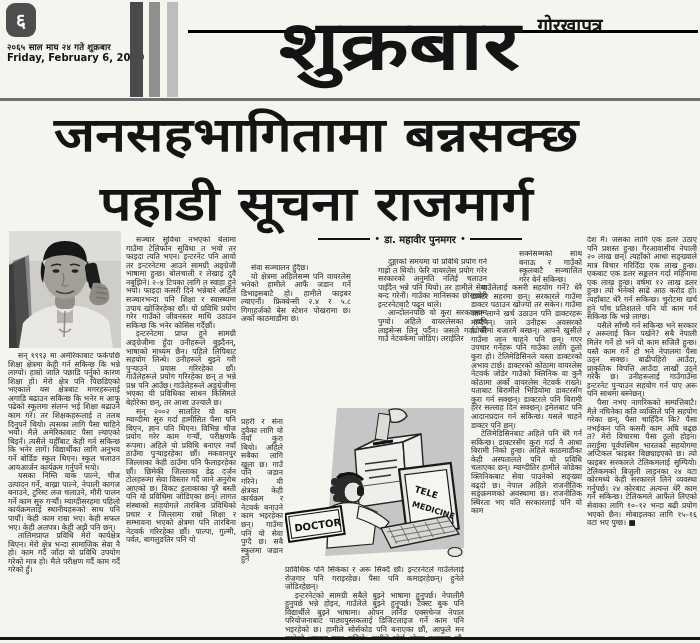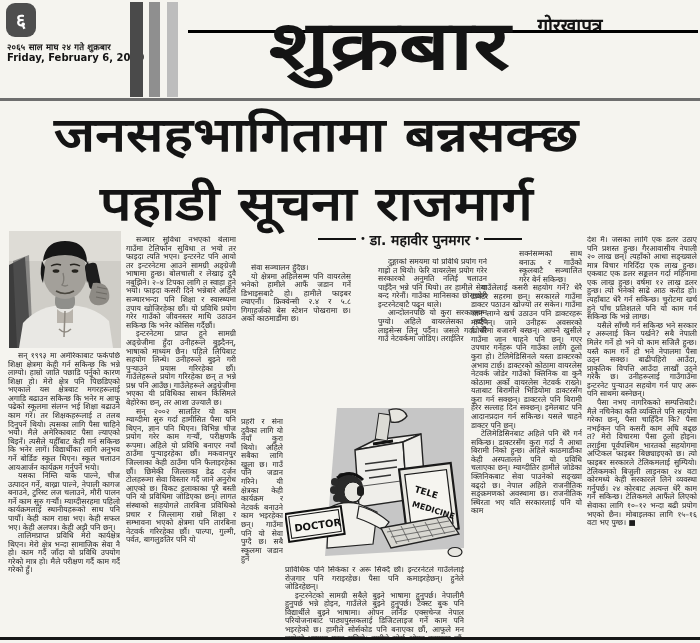--- a/index.html
+++ b/index.html
@@ -18,34 +18,34 @@
   .date-np{position:absolute;left:7px;top:41px;font-size:8.5px;font-weight:bold;letter-spacing:.2px;}
   .date-en{position:absolute;left:7px;top:52px;font-size:10px;font-weight:bold;}
   .bars{position:absolute;left:130px;top:2px;width:52px;height:95px;}
   .bars i{position:absolute;top:0;bottom:0;display:block;}
   .bar1{left:0;width:13px;background:#4a4a4a;}
   .bar2{left:19px;width:11px;background:#8f8f8f;}
   .bar3{left:37px;width:11px;background:#bdbdbd;}
   .paper-name{position:absolute;left:510px;top:12px;width:120px;text-align:center;
     font-size:19px;font-weight:bold;}
   .masthead-rule{position:absolute;left:188px;top:30px;width:510px;height:3px;background:#000;}
-  .masthead{position:absolute;left:159px;top:12px;width:460px;text-align:center;text-decoration:underline;}
+  .masthead{position:absolute;left:169px;top:12px;width:460px;text-align:center;text-decoration:underline;}
   .masthead span{display:inline-block;font-size:68px;font-weight:bold;line-height:1;
     transform:scaleX(1.32);transform-origin:center;}
   .header-rule{position:absolute;left:0;top:98px;width:700px;height:3px;background:#6e6e6e;}
   
   .headline{position:absolute;left:0;top:106px;width:632px;text-align:center;font-weight:bold;}
   .headline div{line-height:58px;}
   .headline span{display:inline-block;font-size:47px;transform:scaleX(1.18);transform-origin:center;}
   
   .byline{position:absolute;left:318px;top:231px;width:204px;height:16px;
     display:flex;align-items:center;gap:4px;}
   .byline .rule{flex:1;height:2px;background:#111;}
   .byline .dot{font-size:10px;line-height:10px;}
-  .byline .name{font-size:14px;font-weight:bold;white-space:nowrap;}
+  .byline .name{font-size:10px;font-weight:bold;white-space:nowrap;}
   
   .col{position:absolute;text-align:justify;font-size:7.6px;line-height:1.13;
     overflow:hidden;color:#1c1c1c;}
   .col p{margin:0;text-indent:10px;}
   
   .photo{position:absolute;left:9px;top:231px;width:112px;height:117px;overflow:hidden;}
   
   .cartoon{position:absolute;left:285px;top:408px;width:179px;height:156px;overflow:hidden;}
   .bottom-rule{position:absolute;left:0;top:637px;width:700px;height:3px;background:#161616;}
 </style>

